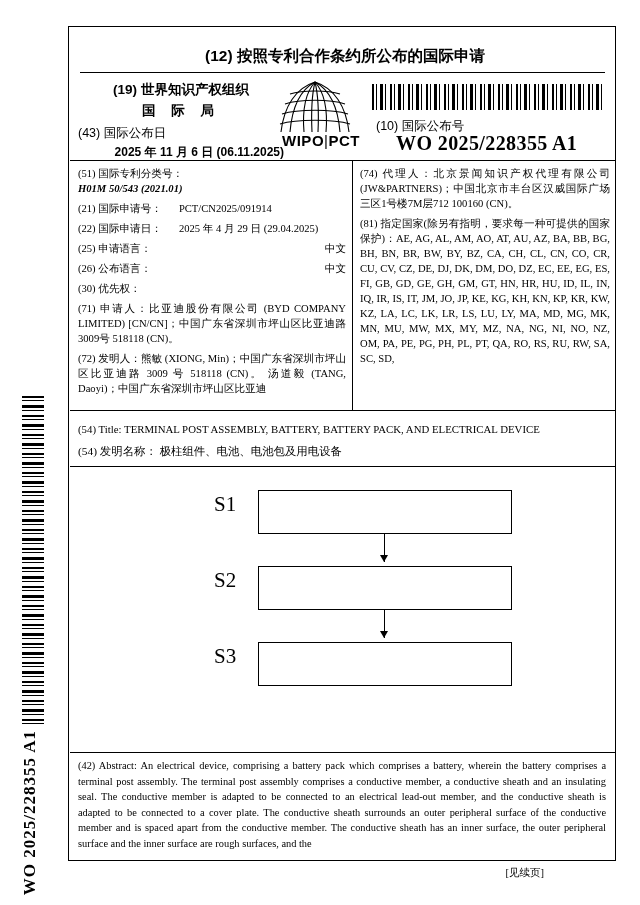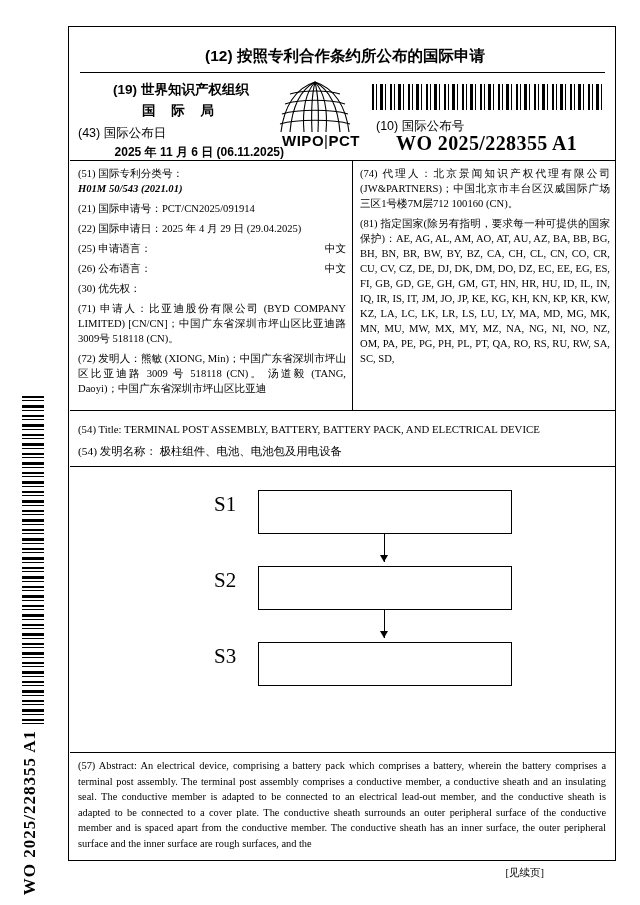--- a/index.html
+++ b/index.html
@@ -225,21 +225,21 @@
   .row2 {
     display: flex;
     justify-content: space-between;
     gap: 12px;
   }
   .row2 .lbl { white-space: nowrap; }
   .row2 .val { white-space: nowrap; }
   .row-ind {
     display: flex;
   }
-  .row-ind .lbl { white-space: nowrap; margin-right: 0; }
+  .row-ind .lbl { white-space: nowrap; margin-right: 17px; }
   
   .title54 {
     position: absolute;
     left: 78px;
     top: 421px;
     width: 530px;
     font-size: 10.8px;
     font-family: "Liberation Serif", serif;
     line-height: 1.5;
   }
@@ -450,19 +450,19 @@
     <div class="arrowhead" style="left:302px; top:159px;"></div>
 
     <div class="slabel" style="left:136px; top:172px;">S3</div>
     <div class="sbox" style="left:180px; top:170px; width:254px; height:44px;"></div>
 
   </div>
 
   <div class="abstract-line"></div>
 
   <div class="abstract">
-    <span>(57)</span>
+    <span>(42)</span>
     <span class="b">Abstract:</span>
     <span>An electrical device, comprising a battery pack which comprises a battery, wherein the battery comprises a terminal post assembly. The terminal post assembly comprises a conductive member, a conductive sheath and an insulating seal. The conductive member is adapted to be connected to an electrical lead-out member, and the conductive sheath is adapted to be connected to a cover plate. The conductive sheath surrounds an outer peripheral surface of the conductive member and is spaced apart from the conductive member. The conductive sheath has an inner surface, the outer peripheral surface and the inner surface are rough surfaces, and the</span>
   </div>
 
   <div class="cont">[见续页]</div>
 </div>
 
 </body></html>

